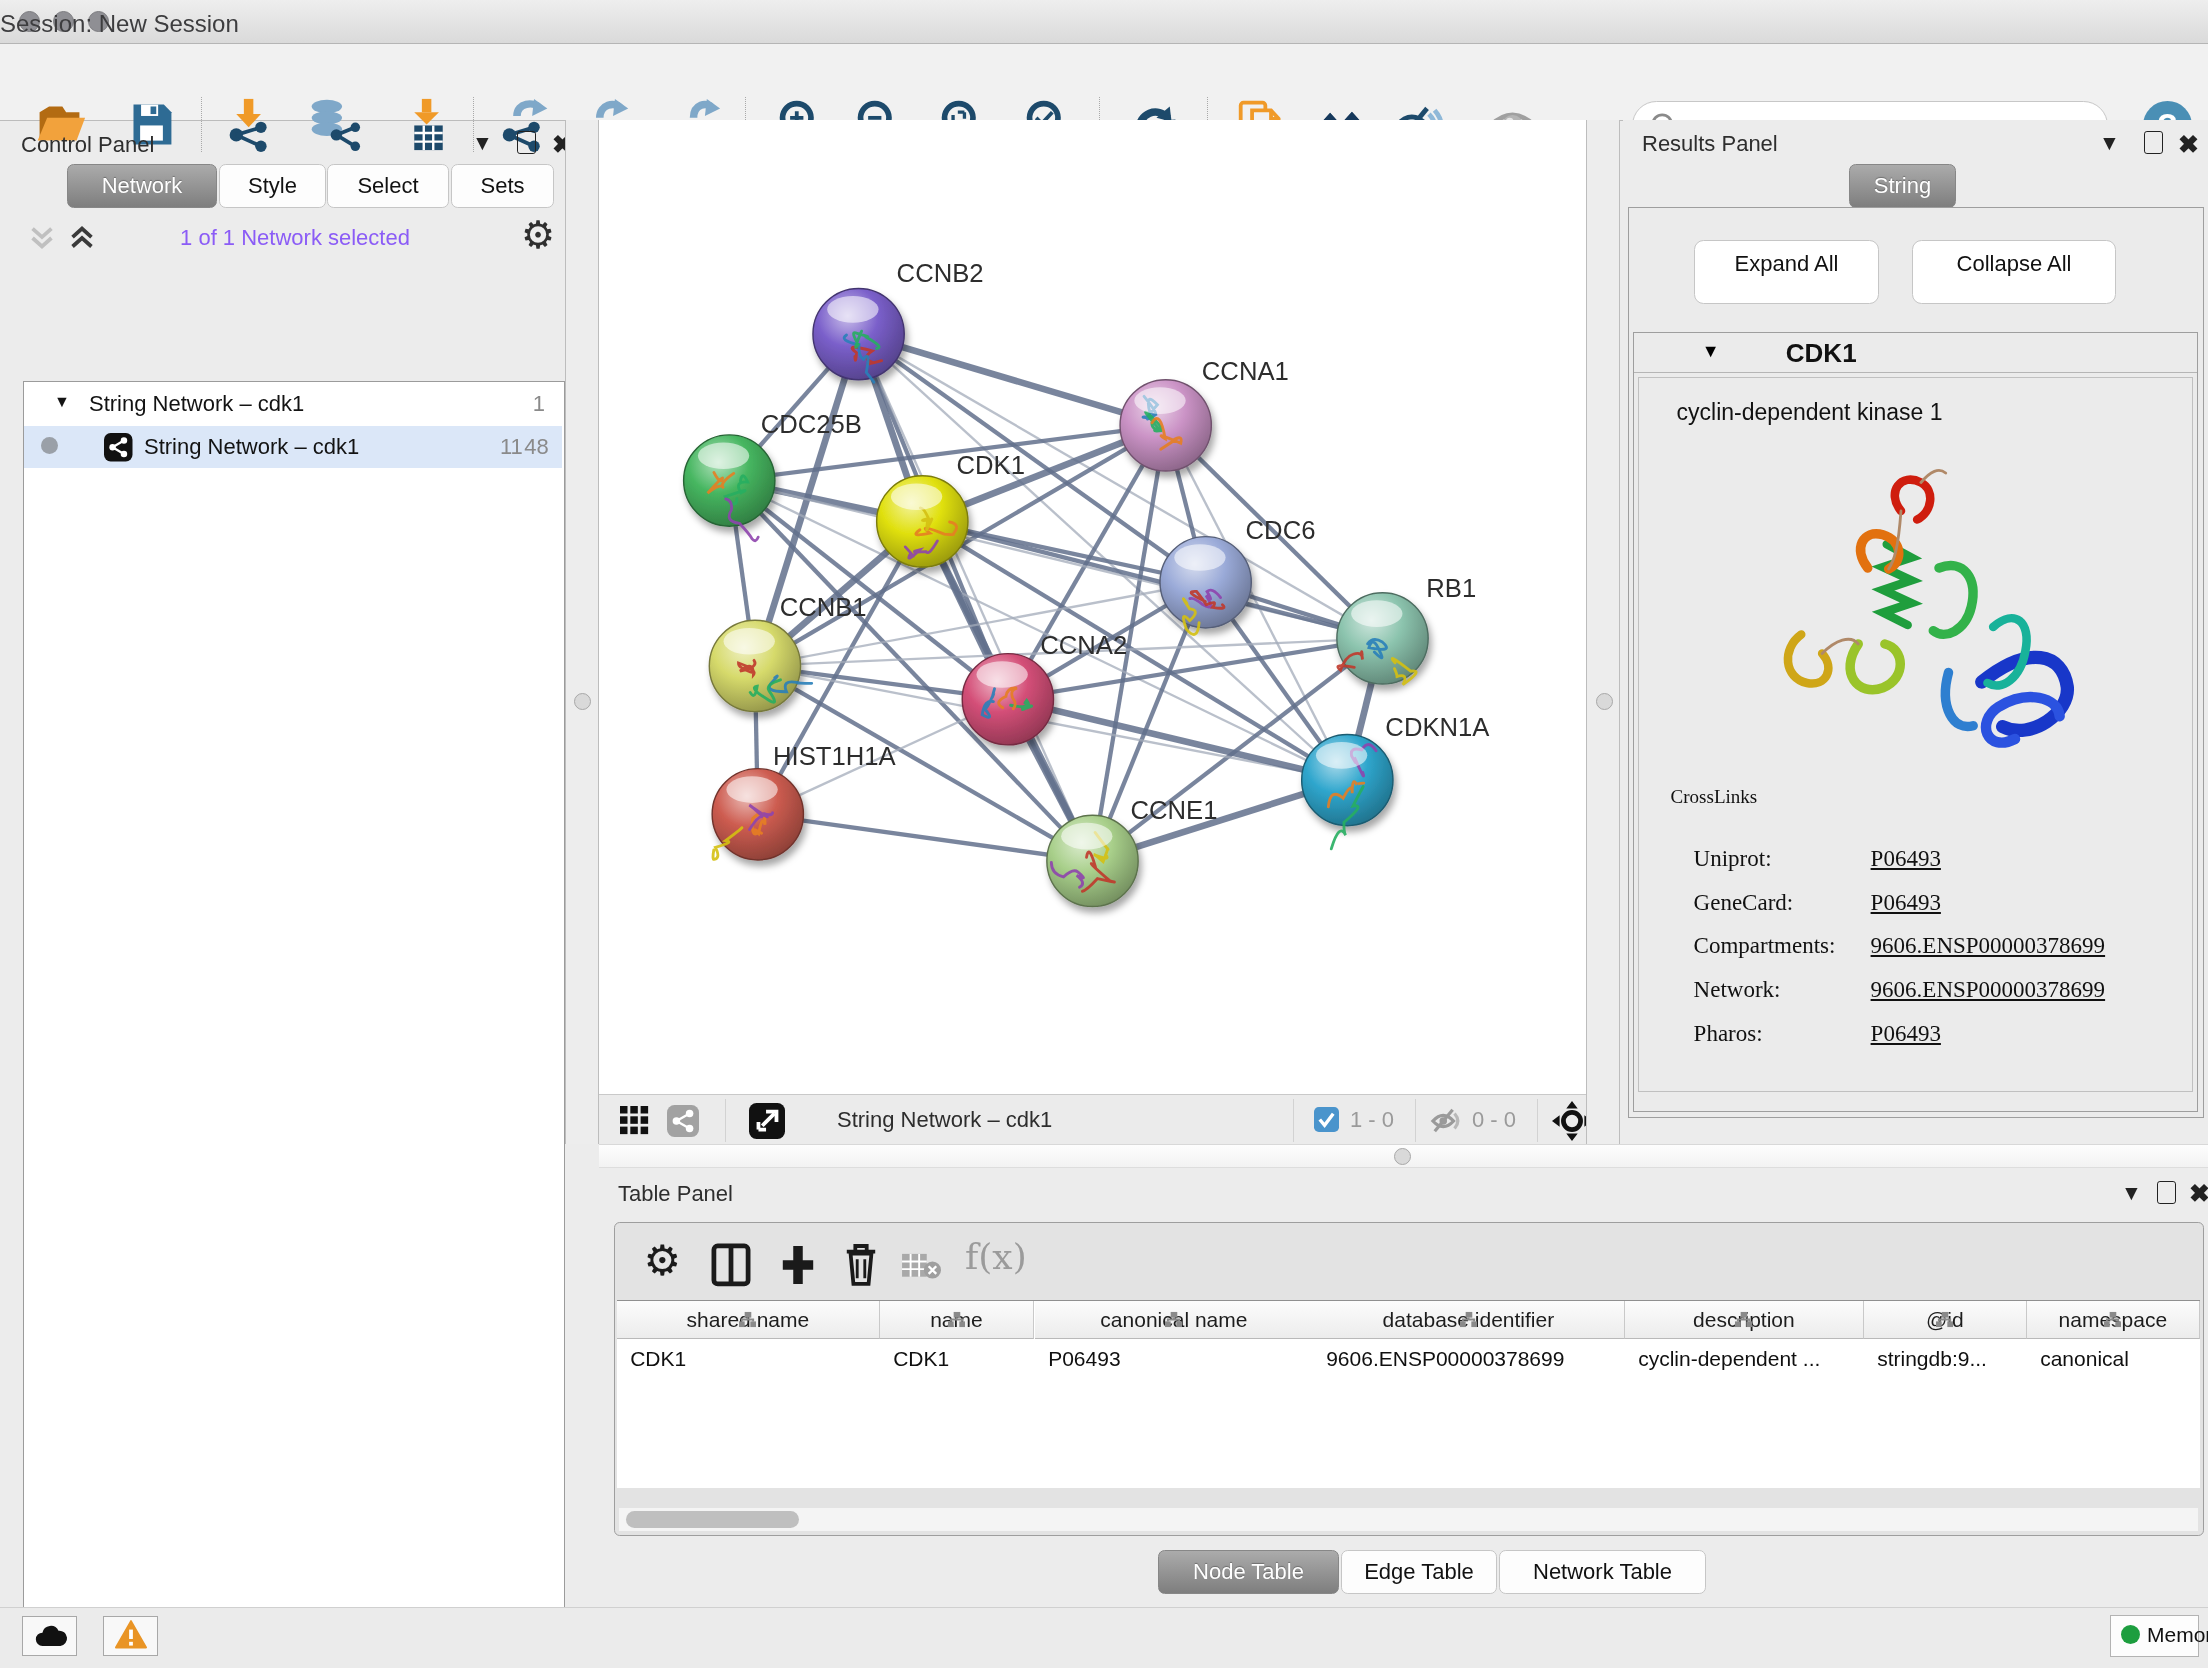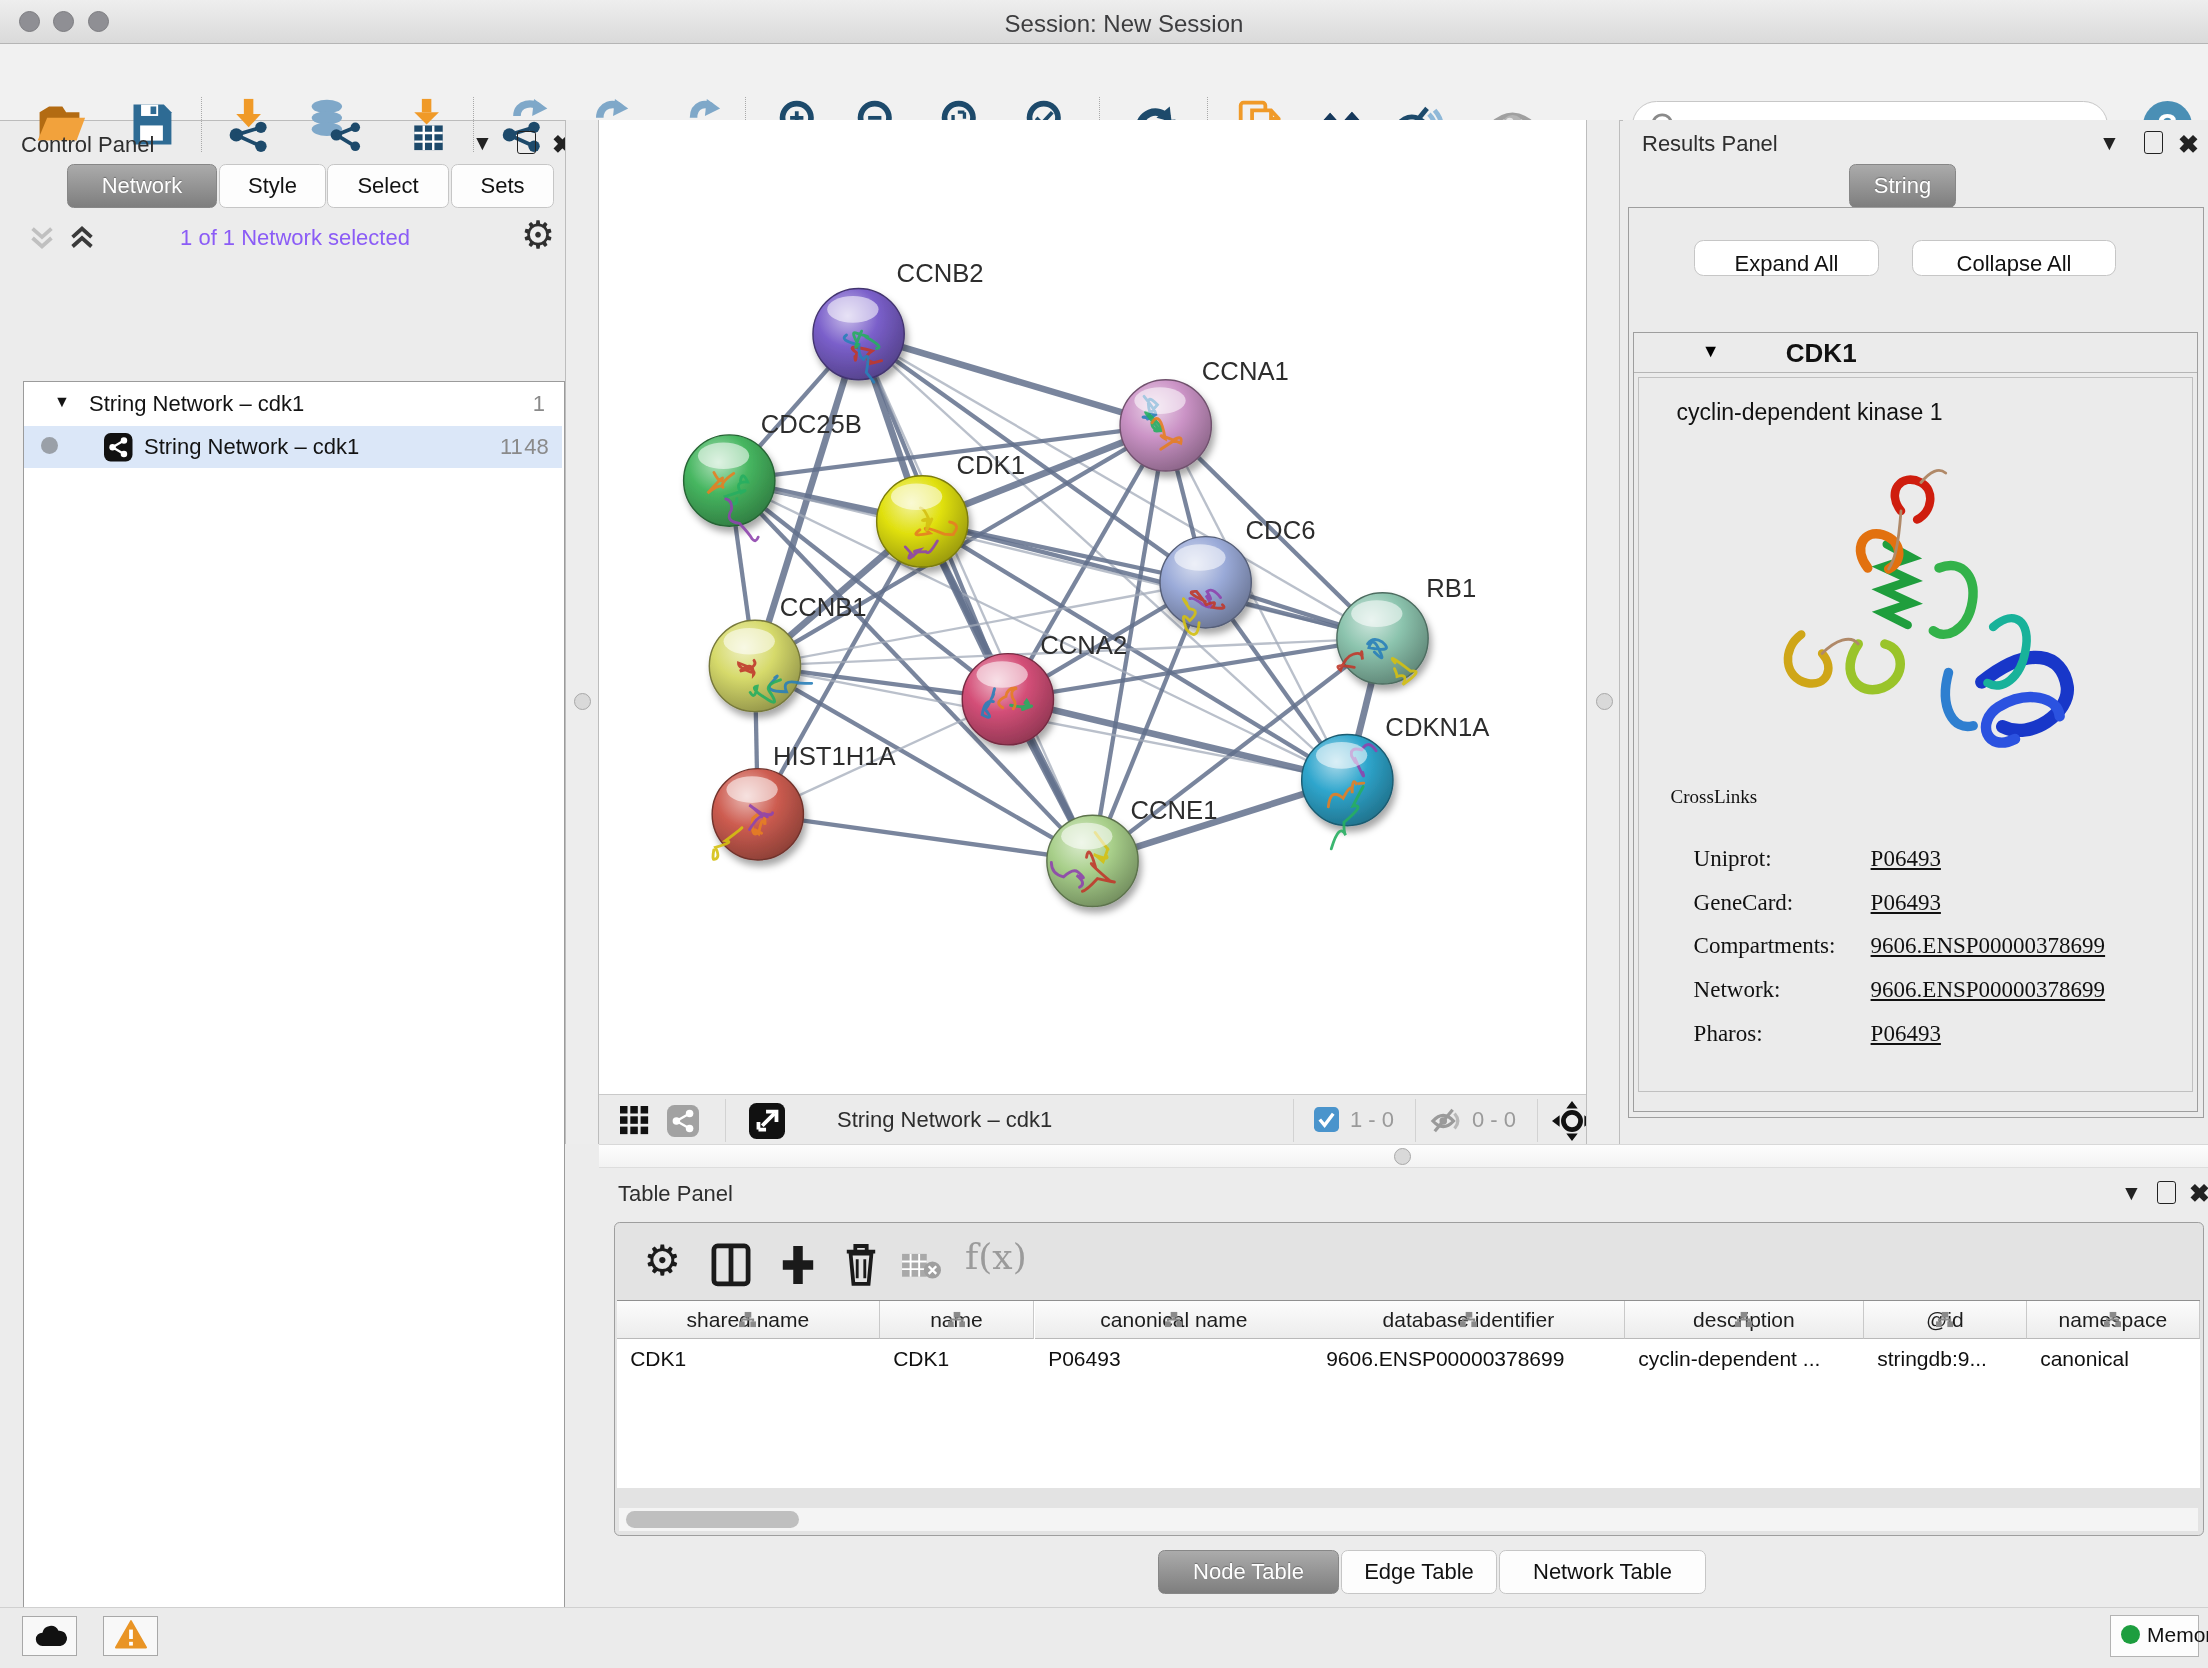--- a/index.html
+++ b/index.html
@@ -4,21 +4,21 @@
 <style>
   * { box-sizing: border-box; margin: 0; padding: 0; }
   html,body { width:2208px; height:1668px; }
   body { font-family:"Liberation Sans", sans-serif; background:#ececec; position:relative; overflow:hidden; }
   .abs { position:absolute; }
 
   
   .titlebar { left:0; top:0; width:2208px; height:44px;
     background:linear-gradient(#eeeeee,#dadada); border-bottom:1px solid #b5b5b5; }
   .tl { width:21px; height:21px; border-radius:50%; background:#8f8f94; border:1px solid #7c7c80; top:10.5px; }
-  .wtitle { width:100%; text-align:center; top:9.5px; font-size:24px; color:#3d3d3f;padding-left:40px; }
+  .wtitle { width:100%; top:9.5px; font-size:24px; color:#3d3d3f; }
 
   
   .toolbar { left:0; top:44px; width:2208px; height:77px; background:#f1f1f1; border-bottom:1.9px solid #bcbcbc; }
   .tbtn { top:53px; width:55px; height:55px; cursor:pointer; }
   .tsep { top:53px; width:0; height:55px; border-left:1.9px dotted #a9a9a9; }
   .searchbox { left:1632px; top:57px; width:476px; height:49px; background:#fff; border:1.9px solid #c7c7c7; border-radius:25px; }
   .searchbox input { position:absolute; left:57px; top:3.8px; width:399px; height:38px; border:0; outline:0; font-size:21px; background:transparent; }
   .helpbtn { left:2143px; top:57px; width:49px; height:49px; border-radius:50%; background:#4a8fb5; color:#fff; font-size:34px; font-weight:bold; text-align:center; line-height:49px; cursor:pointer; }
 
   
@@ -40,21 +40,21 @@
   
   .netbar { left:599px; top:1094px; width:987px; height:50px; background:#ebebeb; border-top:1px solid #c9c9c9; }
   .netbar .lbl { font-size:22px; color:#2d2d2d; }
   .vdiv { top:3.8px; width:0; height:43px; border-left:1px solid #d2d2d2; }
   .graytxt { color:#9a9a9a; font-size:22px; }
 
   .hsplit { left:599px; top:1144px; width:1609px; height:24px; background:linear-gradient(#fdfdfd,#f2f2f2); border-top:1px solid #d8d8d8; border-bottom:1px solid #dddddd; }
 
   
   .rbox1 { left:1628px; top:207px; width:576px; height:911px; background:#ebebeb; border:1.9px solid #9e9e9e; }
-  .rbtn { top:32px; height:36px; background:#fff; border:1px solid #c6c6c6; border-radius:9.5px; font-size:22px; color:#111; text-align:center; line-height:46px; cursor:pointer; }
+  .rbtn { top:32px; height:64px; background:#fff; border:1px solid #c6c6c6; border-radius:9.5px; font-size:22px; color:#111; text-align:center; line-height:46px; cursor:pointer; }
   .rbox2 { left:3.8px; top:124px; width:565px; height:780px; border:1px solid #9e9e9e; background:#ebebeb; }
   .rentryhdr { left:0; top:0; width:100%; height:40px; border-bottom:1px solid #b5b5b5; }
   .rcontent { left:3.8px; top:44px; width:555px; height:715px; border:1px solid #c0c0c0; background:#ebebeb; }
   .serif { font-family:"Liberation Serif", serif; }
   .xlink { color:#0000ee; text-decoration:underline; cursor:pointer; }
   .xrow { font-size:23px; color:#111; }
 
   
   .tablebox { left:614px; top:1222px; width:1590px; height:314px; background:#e3e3e3; border:1.9px solid #9e9e9e; border-radius:5.7px; }
   .tblarea { left:1.9px; top:77px; width:1583px; height:188px; background:#fff; border-top:1px solid #8f8f8f; }

